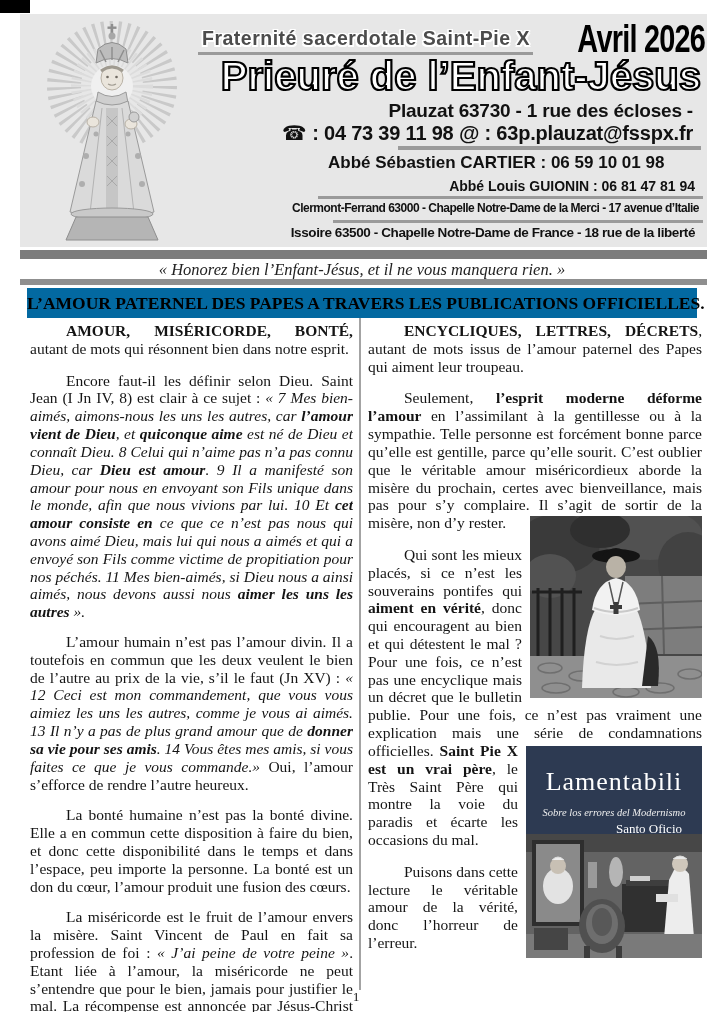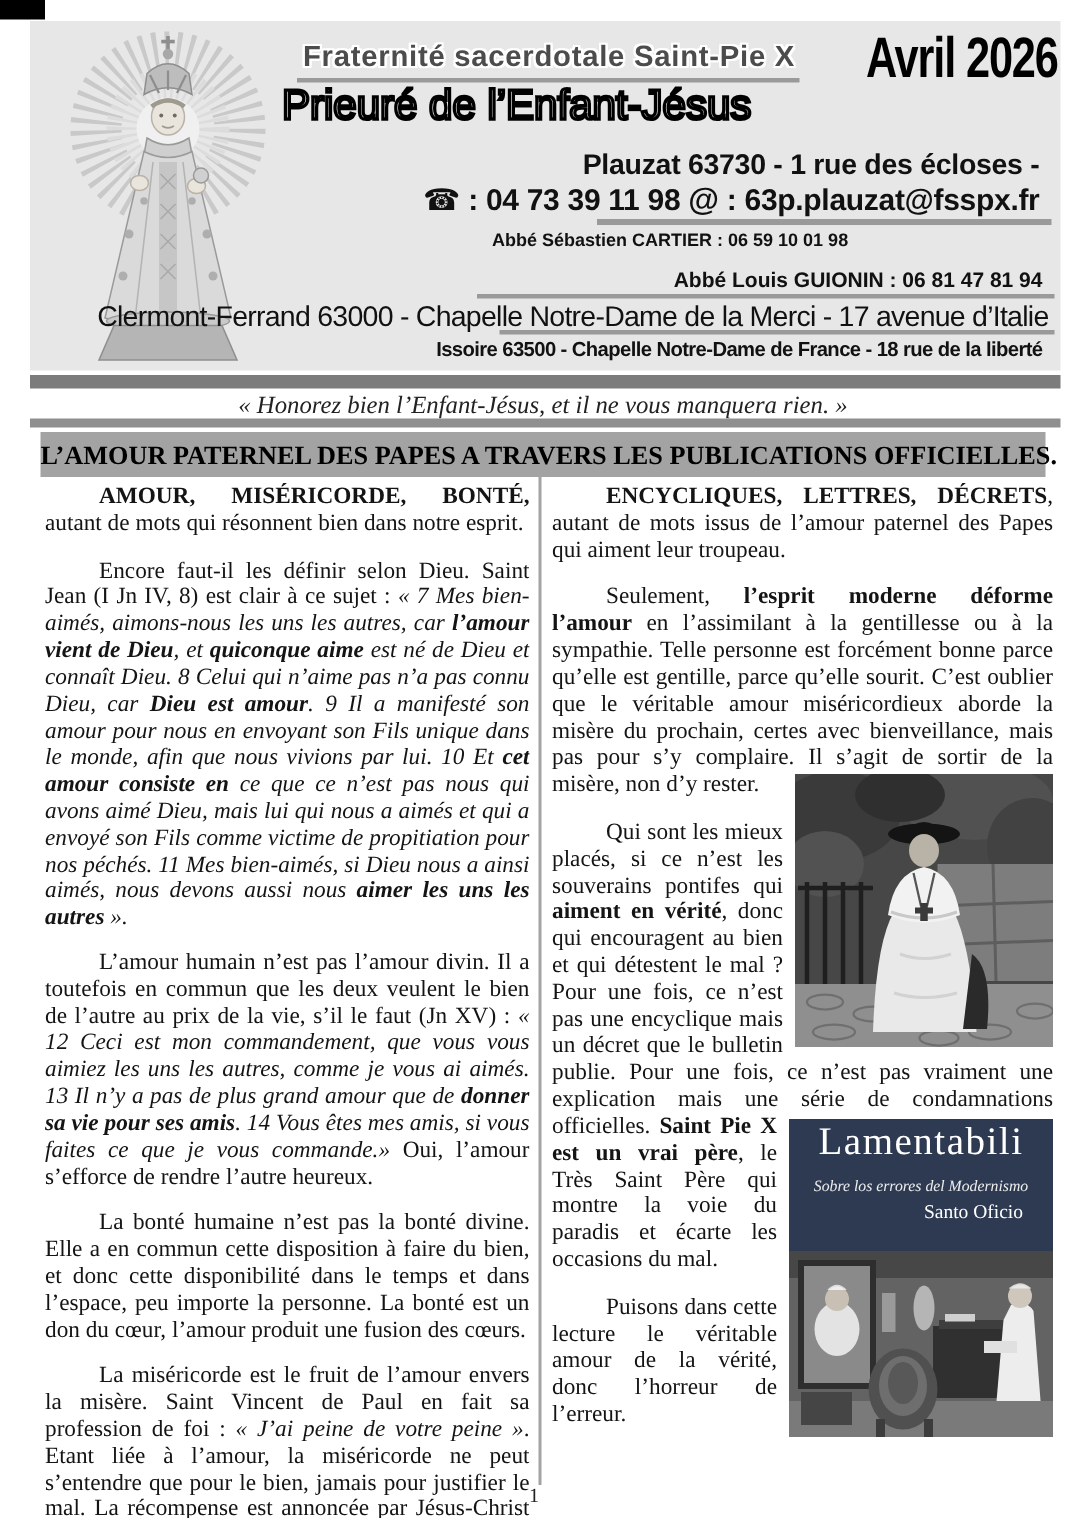--- a/index.html
+++ b/index.html
@@ -12,54 +12,54 @@
   .statue{position:absolute;left:16px;top:2px;width:152px;height:228px}
   .hright{position:absolute;left:168px;top:0;right:6px;bottom:0;font-family:"Liberation Sans","DejaVu Sans",sans-serif}
   .society{position:absolute;left:14px;top:13px;font-size:19.5px;font-weight:bold;letter-spacing:.5px;color:#4c4c4c;white-space:nowrap;
     text-shadow:-1.5px -1.5px 0 #fff,1.5px -1.5px 0 #fff,-1.5px 1.5px 0 #fff,1.5px 1.5px 0 #fff,0 -1.5px 0 #fff,0 1.5px 0 #fff,-1.5px 0 0 #fff,1.5px 0 0 #fff}
   .rule{position:absolute;background:#9a9a9a}
   .rule1{left:10px;top:38px;width:335px;height:3px}
   .rule2{left:210px;right:0;top:132px;height:4px}
   .rule3{left:130px;right:-2px;top:182px;height:3px}
   .rule4{left:145px;right:-2px;top:206px;height:3px}
   .issue-date{position:absolute;right:-4px;top:4px;font-size:38px;font-weight:bold;letter-spacing:-1px;transform:scaleX(.76);transform-origin:100% 0;color:#000;white-space:nowrap}
-  .title{position:absolute;left:0;right:0;top:40px;text-align:left;font-size:28px;font-weight:normal;color:#fff;-webkit-text-stroke:2.2px #000;white-space:nowrap}
+  .title{position:absolute;left:0;right:0;top:40px;text-align:right;font-size:40px;font-weight:bold;color:#fff;-webkit-text-stroke:2.2px #000;white-space:nowrap}
   .addr{position:absolute;right:8px;top:86px;font-size:19px;font-weight:bold;letter-spacing:-.2px;white-space:nowrap}
   .phone-line{position:absolute;right:8px;top:107px;font-size:20px;font-weight:bold;letter-spacing:-.2px;white-space:nowrap}
   .phone-icon{font-weight:normal}
   .at-icon{font-size:21px}
-  .priest1{position:absolute;left:140px;right:110px;top:139px;text-align:left;font-size:12px;font-weight:bold;white-space:nowrap}
+  .priest1{position:absolute;left:140px;right:110px;top:139px;text-align:right;font-size:17px;font-weight:bold;white-space:nowrap}
   .priest2{position:absolute;right:6px;top:164px;font-size:14px;font-weight:bold;white-space:nowrap}
-  .chapel1{position:absolute;right:2px;top:187px;font-size:19px;font-weight:normal;letter-spacing:-.5px;white-space:nowrap}
+  .chapel1{position:absolute;right:2px;top:187px;font-size:12px;font-weight:bold;letter-spacing:-.5px;white-space:nowrap}
   .chapel2{position:absolute;right:6px;top:211px;font-size:13.5px;font-weight:bold;letter-spacing:-.4px;white-space:nowrap}
 
   
   .band1{position:absolute;left:20px;top:250px;width:687px;height:9px;background:#7c7c7c}
   .quote{position:absolute;left:0;top:260px;width:724px;text-align:center;font-size:16.5px;font-style:italic;color:#222}
   .band2{position:absolute;left:20px;top:279px;width:687px;height:6px;background:#8f8f8f}
-  .section-bar{position:absolute;left:27px;top:288px;width:670px;height:30px;background:#a3a3a3;text-align:center;font-weight:bold;font-size:17.5px;line-height:30px;white-space:nowrap;color:#000}
+  .section-bar{position:absolute;left:27px;top:288px;width:670px;height:30px;background:#0369a1;text-align:center;font-weight:bold;font-size:17.5px;line-height:30px;white-space:nowrap;color:#000}
 
   
   .col-left{position:absolute;left:30px;top:322px;width:323px;height:690px;overflow:hidden}
   .col-right{position:absolute;left:368px;top:322px;width:334px;height:690px;overflow:hidden}
   .divider{position:absolute;left:359px;top:318px;width:2px;height:672px;background:#a3a3a3}
   .para{font-size:15.5px;line-height:1.15;text-align:justify;text-indent:36px;color:#141414}
   .para.gap{margin-top:14px}
   .para.gap2{margin-top:12px}
   .para.gap-sm{margin-top:13px}
   .seg-b{font-weight:bold}
   .seg-i{font-style:italic}
 
   
   .float-img{display:block;float:right;clear:right;margin:2px 0 6px 8px;text-indent:0}
   .pope-photo{width:172px;height:182px}
   .pope-photo svg{display:block}
   .book-cover{width:176px;height:212px;margin-top:4px}
   .book-top{display:block;height:88px;background:#2d3a52;color:#fff;text-align:center}
-  .book-title{display:block;font-size:26px;padding-top:0;letter-spacing:1px}
+  .book-title{display:block;font-size:26px;padding-top:21px;letter-spacing:1px}
   .book-subtitle{display:block;font-size:10.5px;font-style:italic;margin-top:10px;color:#eee}
   .book-author{display:block;font-size:13px;text-align:right;padding-right:20px;margin-top:3px}
   .book-photo{display:block}
 
   .footer-page{position:absolute;left:0;top:989px;width:712px;text-align:center;font-size:13.5px;color:#222}
 </style>
 </head>
 <body>
 
 <div class="page">

